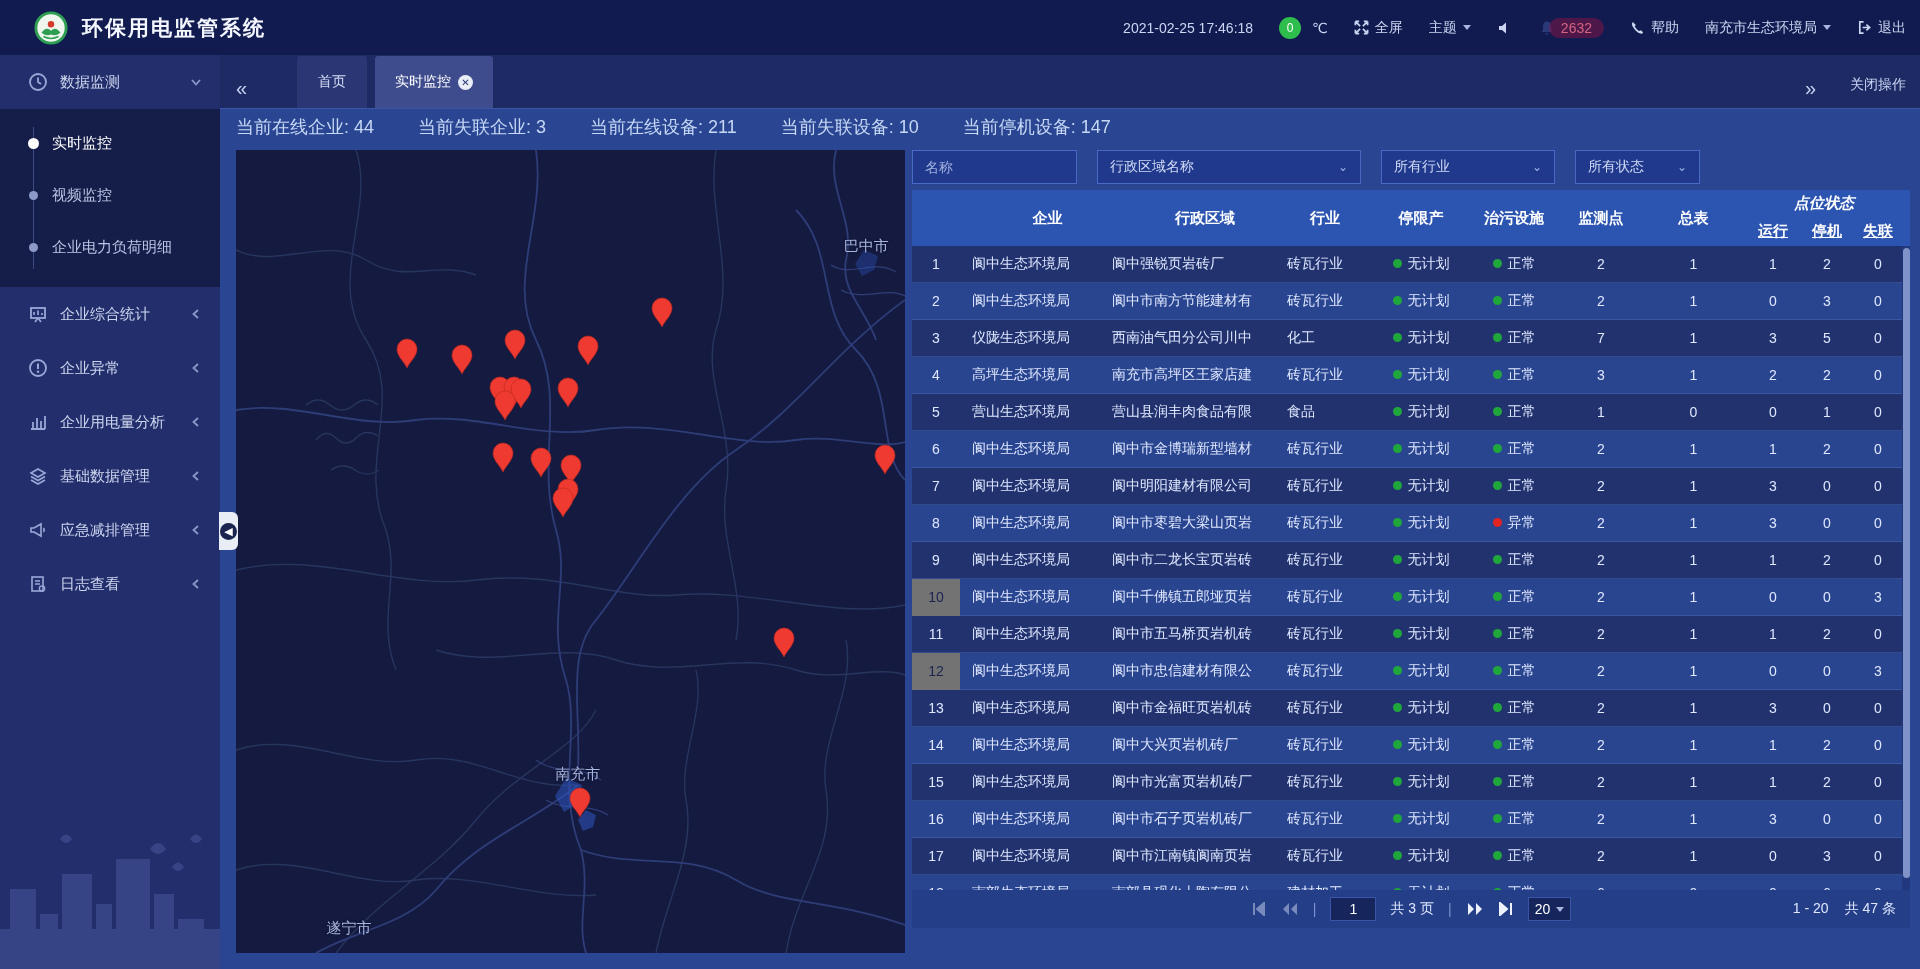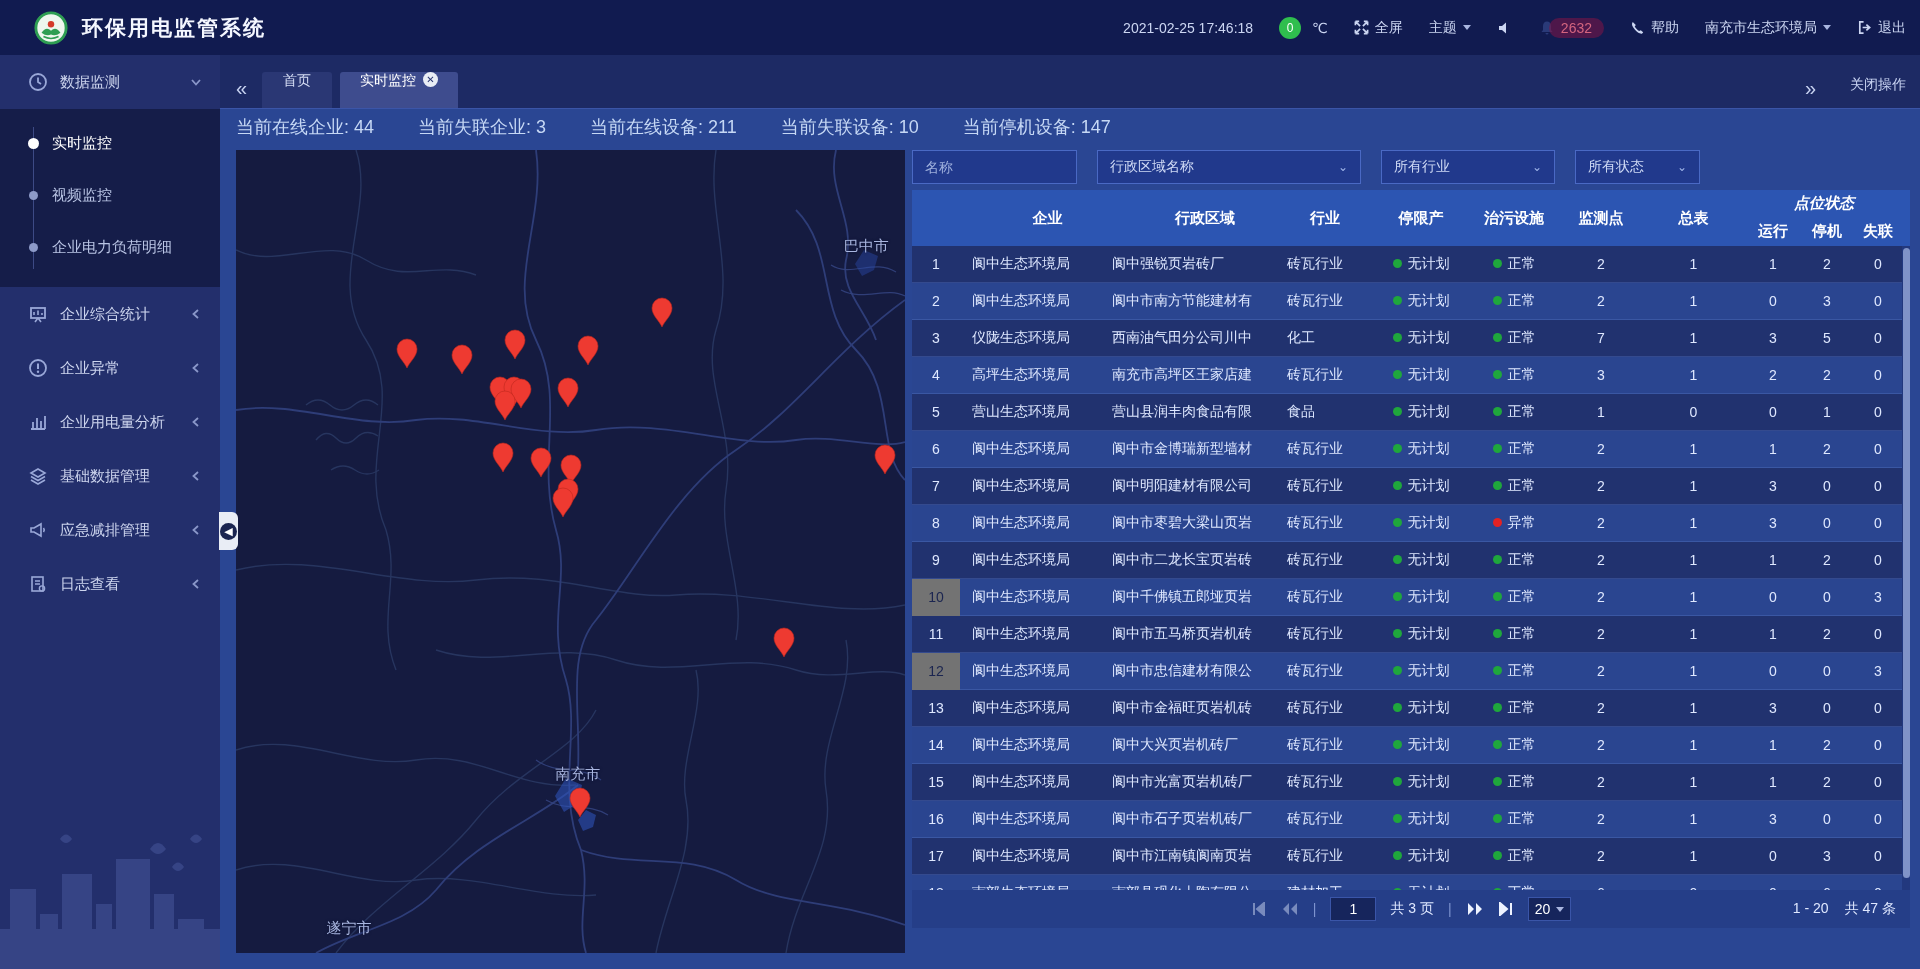--- a/index.html
+++ b/index.html
@@ -45,23 +45,23 @@
   .collapse-handle .ch-circle { width:17px; height:17px; border-radius:50%; background:#1b2550;
     color:#fff; font-size:11px; line-height:17px; text-align:center; }
   .cityscape { position:absolute; bottom:0; left:0; width:220px; height:150px; opacity:.35; }
 
   
   .tabbar { position:absolute; top:55px; left:220px; width:1700px; height:53px;
     background:#1d2a64; z-index:10; }
   .tab-arrow { position:absolute; bottom:8px; color:#c9d4f2; font-size:20px; cursor:pointer; }
   .tab-arrow.left { left:16px; }
   .tab-arrow.right { right:104px; }
-  .tab { position:absolute; bottom:0; height:36px; display:flex; 
+  .tab { position:absolute; bottom:0; height:52px; display:flex; align-items:center;
     justify-content:center; gap:7px; color:#d6def5; font-size:14px; cursor:pointer;
-    border-radius:3px 3px 0 0; }
+    border-radius:3px 3px 0 0;margin-left:35px; }
   .tab1 { left:42px; width:70px; background:#2a3774; }
   .tab2 { left:120px; width:118px; background:#3e4c8e; color:#fff; }
   .tab-close { width:15px; height:15px; border-radius:50%; background:#e9edf5; color:#27346f;
     font-size:10px; line-height:15px; text-align:center; font-weight:bold; }
   .close-ops { position:absolute; right:14px; bottom:14px; color:#c9d4f2; font-size:14px; cursor:pointer; }
 
   
   .statsbar { position:absolute; top:108px; left:220px; width:1700px; height:37px;
     background:#2a4693; display:flex; align-items:center; padding-left:16px; gap:44px;
     border-top:1px solid #3b55a8; }
@@ -90,21 +90,21 @@
   .f-select .sel-caret { color:#9fb4e8; font-size:12px; margin-left:12px; }
 
   
   .tbl-head { position:absolute; top:40px; left:0; width:998px; height:56px;
     background:#2c55b2; display:flex; color:#fff; font-size:15px; font-weight:bold; }
   .th-cell { display:flex; align-items:center; justify-content:center; height:56px; }
   .th-group { display:flex; flex-direction:column; }
   .th-group .g-label { height:26px; display:flex; align-items:center; justify-content:center;
     font-style:italic; }
   .th-group .g-subs { height:30px; display:flex; }
-  .th-group .g-subs .th-cell { height:30px; }
+  .th-group .g-subs .th-cell { height:30px;text-decoration:underline; }
 
   .tbl-body { position:absolute; top:96px; left:0; width:998px; height:645px; overflow:hidden; }
   .trow { display:flex; height:37px; align-items:center; color:#dfe8ff; font-size:14px;
     border-bottom:1px solid rgba(90,120,200,.35); cursor:pointer; }
   .trow.dark { background:#21326f; }
   .trow.light { background:#2a4590; }
   .tc { overflow:hidden; white-space:nowrap; }
   .tc.center { text-align:center; }
   .tc.left { padding-left:12px; }
   .tc .sdot { display:inline-block; width:9px; height:9px; border-radius:50%; margin-right:6px; }

